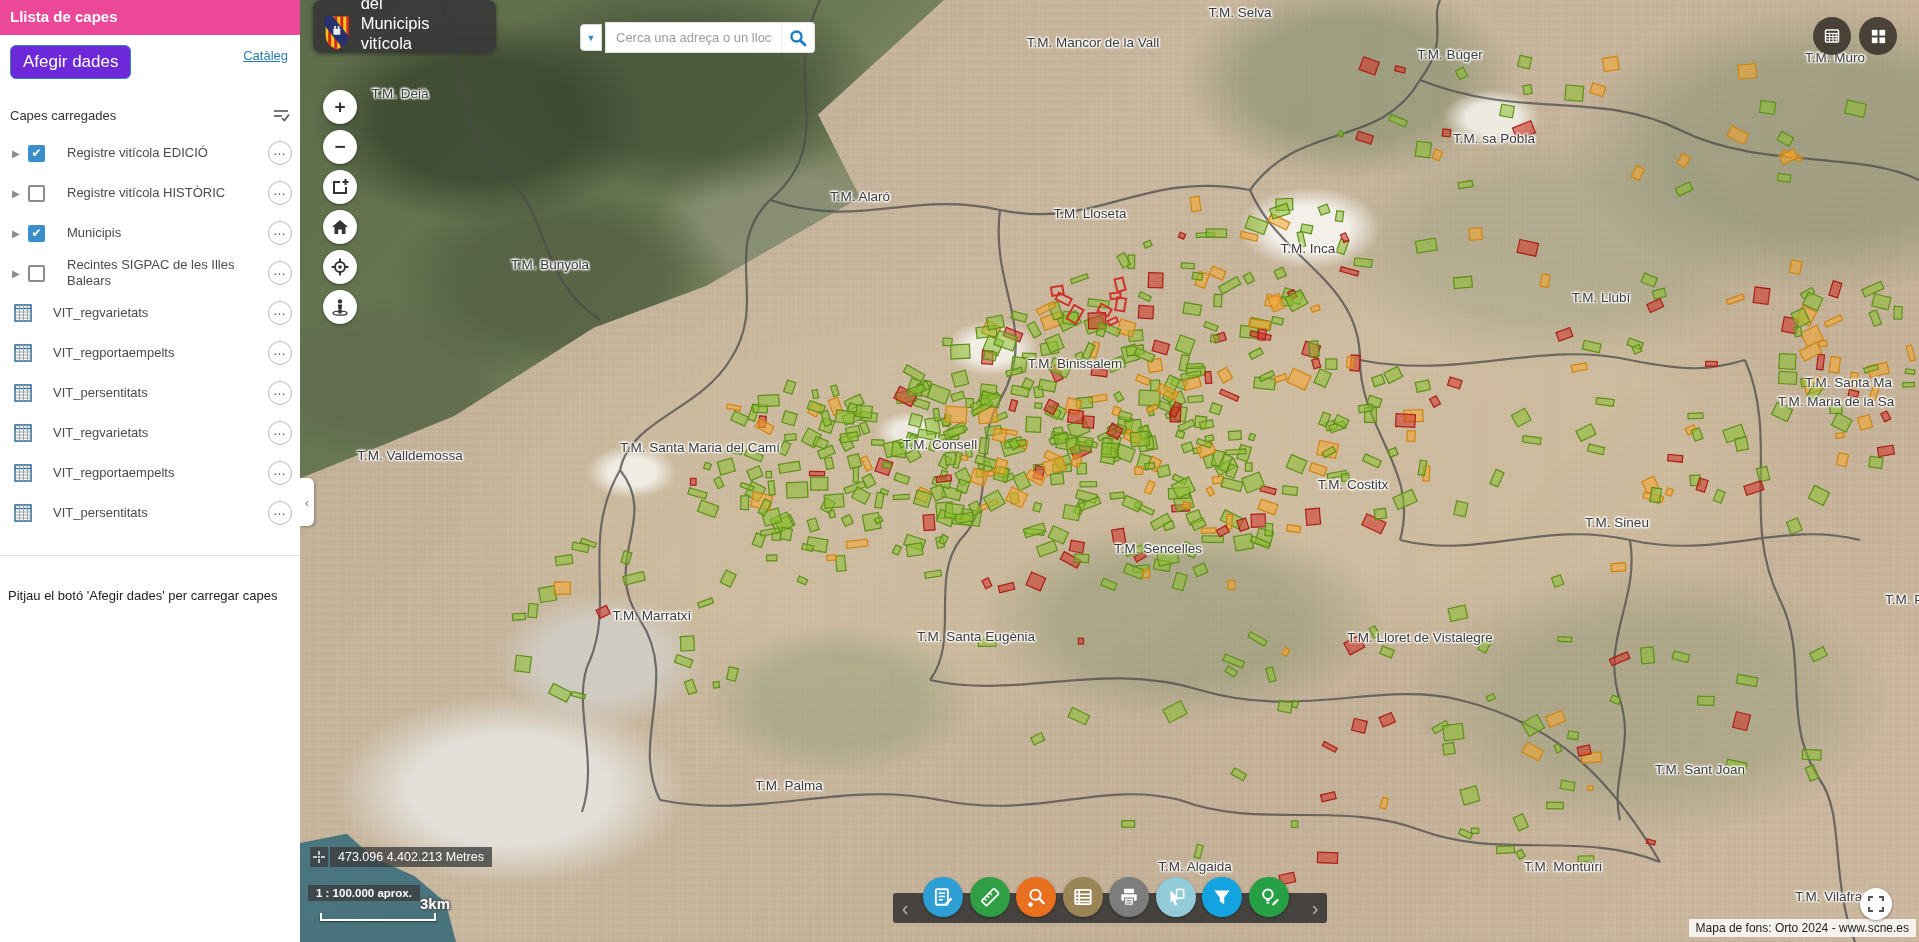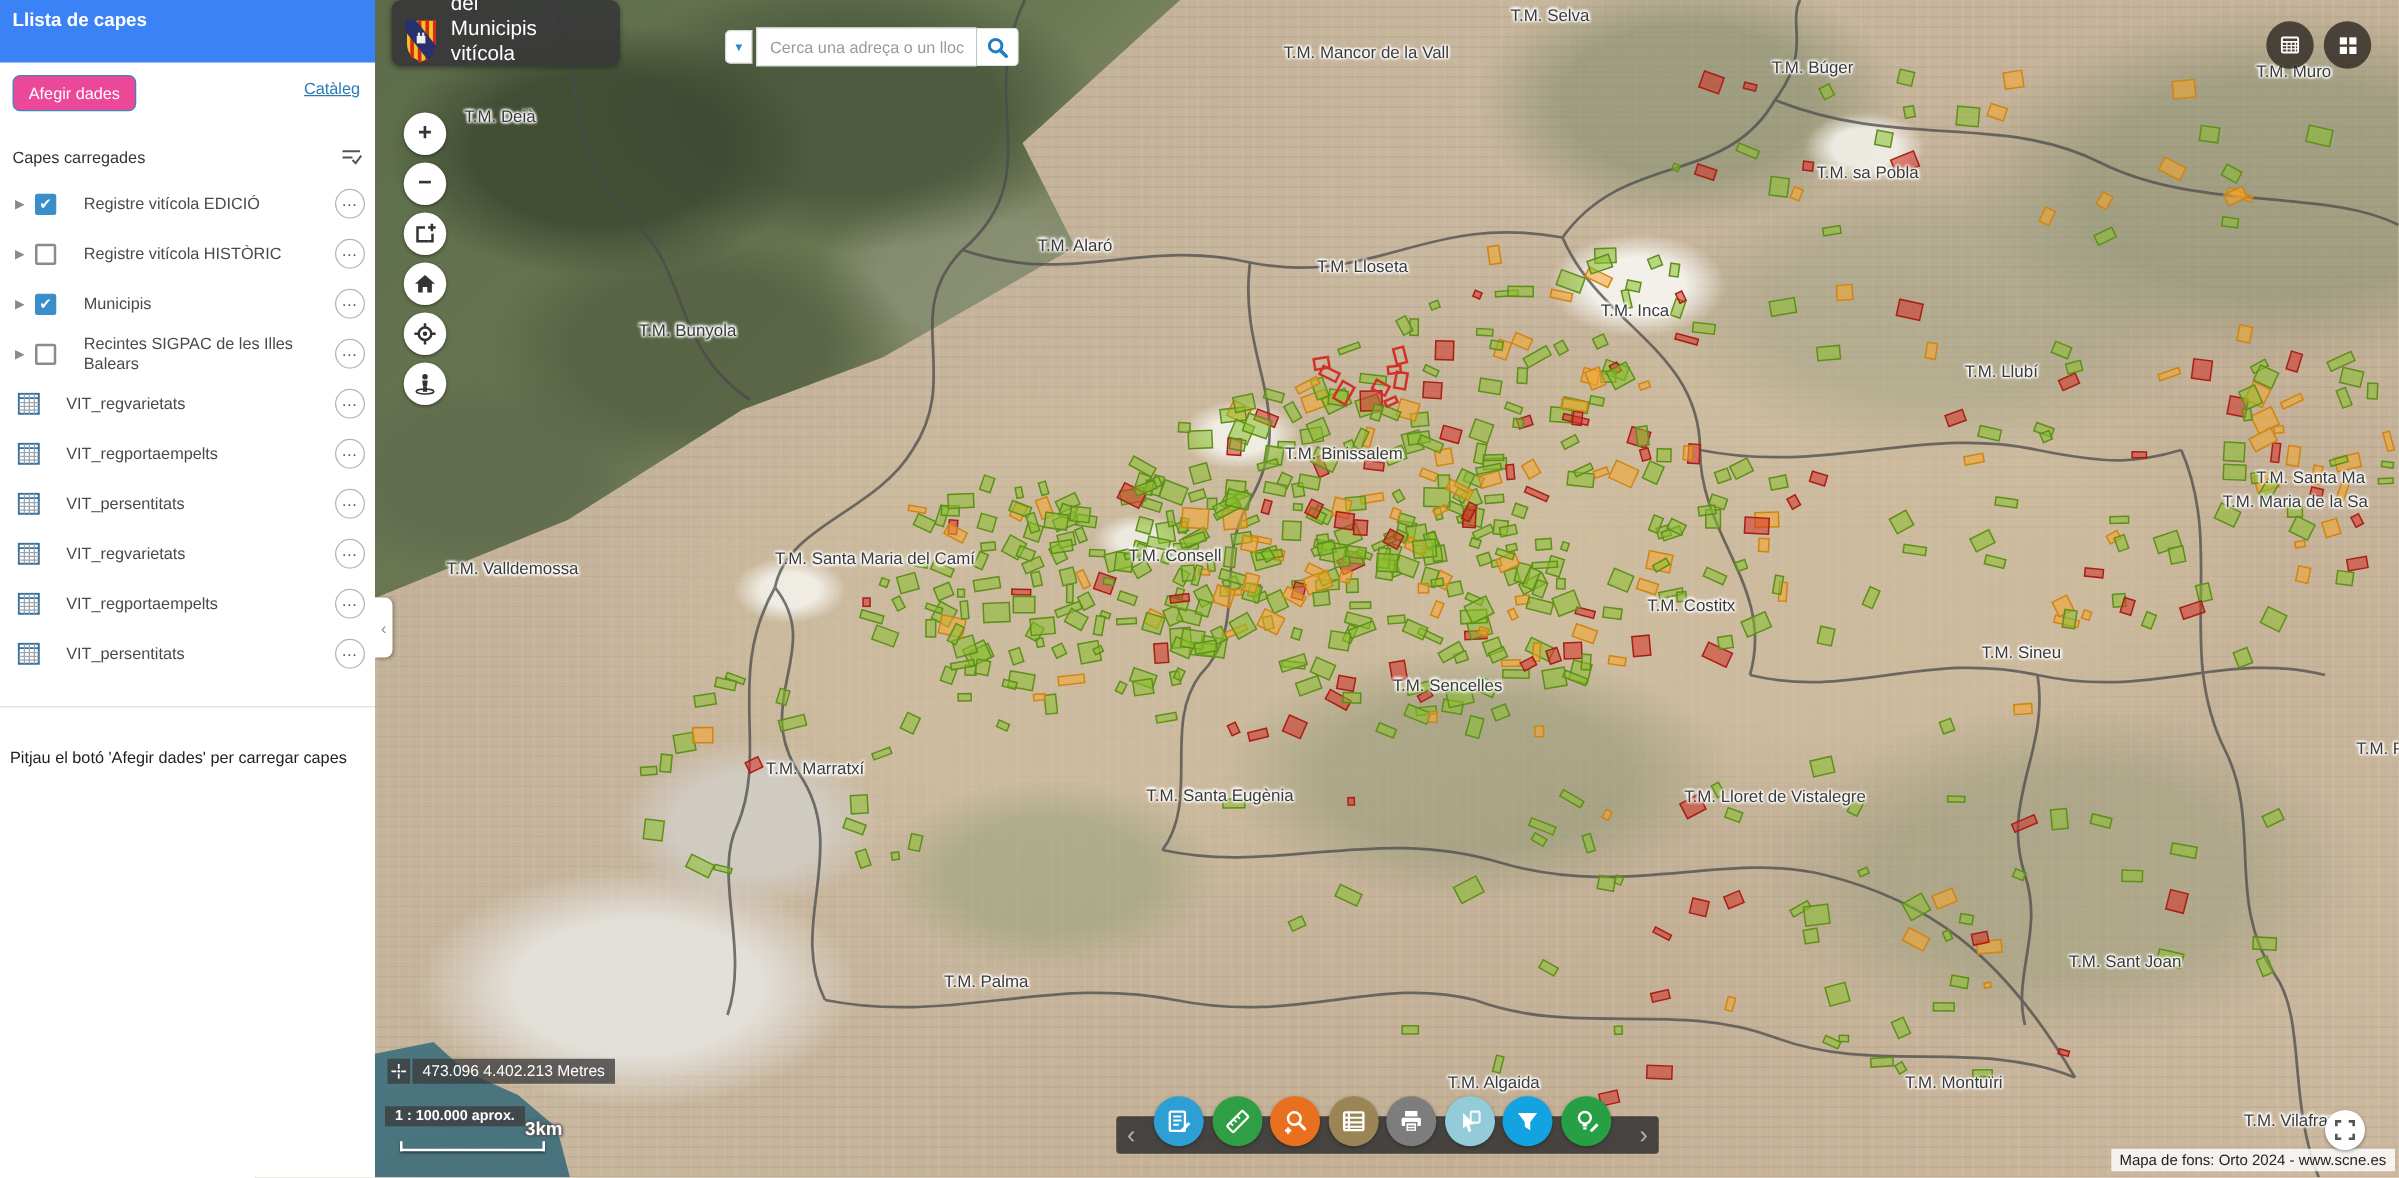--- a/index.html
+++ b/index.html
@@ -1,23 +1,23 @@
 <!DOCTYPE html>
 <html><head>
 <meta charset="utf-8">
 <style>
   * { margin:0; padding:0; box-sizing:border-box; }
   html,body { width:1919px; height:942px; overflow:hidden; font-family:"Liberation Sans",sans-serif; }
   #app { position:relative; width:1919px; height:942px; background:#fff; display:flex; }
 
   
   .sidebar { position:relative; width:300px; height:100%; background:#fff; flex:0 0 300px; z-index:30; }
-  .s-header { background:#3b82f6; color:#fff; font-size:15px; font-weight:bold; padding:8px 10px; height:50px; }
+  .s-header { background:#ec4899; color:#fff; font-size:15px; font-weight:bold; padding:8px 10px; height:35px; }
   .s-top { display:flex; justify-content:space-between; align-items:flex-start; padding:10px 12px 0 10px; }
-  .btn-add { background:#ec4899; color:#fff; border:1px solid #3f83bb; border-radius:6px; font-size:13px; padding:6px 12px; cursor:pointer; font-family:inherit; }
+  .btn-add { background:#6d28d9; color:#fff; border:1px solid #3f83bb; border-radius:6px; font-size:17px; padding:6px 12px; cursor:pointer; font-family:inherit; }
   .link-cat { color:#2a7ab5; font-size:13px; text-decoration:underline; margin-top:3px; cursor:pointer; }
   .sec-row { display:flex; justify-content:space-between; align-items:center; padding:0 10px 0 10px; margin-top:28px; color:#333; font-size:13px; }
   .layers { margin-top:10px; }
   .layer-row { display:flex; align-items:center; min-height:40px; padding:2px 8px 2px 12px; }
   .expander { width:14px; color:#8a8a8a; font-size:10px; flex:0 0 14px; cursor:pointer; }
   .chk { width:17px; height:17px; border:2px solid #8a8a8a; border-radius:2px; background:#fff; margin:0 4px 0 2px; flex:0 0 17px; display:flex; align-items:center; justify-content:center; cursor:pointer; }
   .chk.on { background:#3a8ec9; border-color:#3a8ec9; color:#fff; font-size:12px; line-height:1; }
   .tbl-ico { width:20px; height:18px; margin:0 2px 0 2px; flex:0 0 20px; }
   .layer-label { flex:1; font-size:13px; color:#4a4a4a; padding-left:18px; line-height:1.25; }
   .layer-row.tbl .layer-label { padding-left:17px; }

